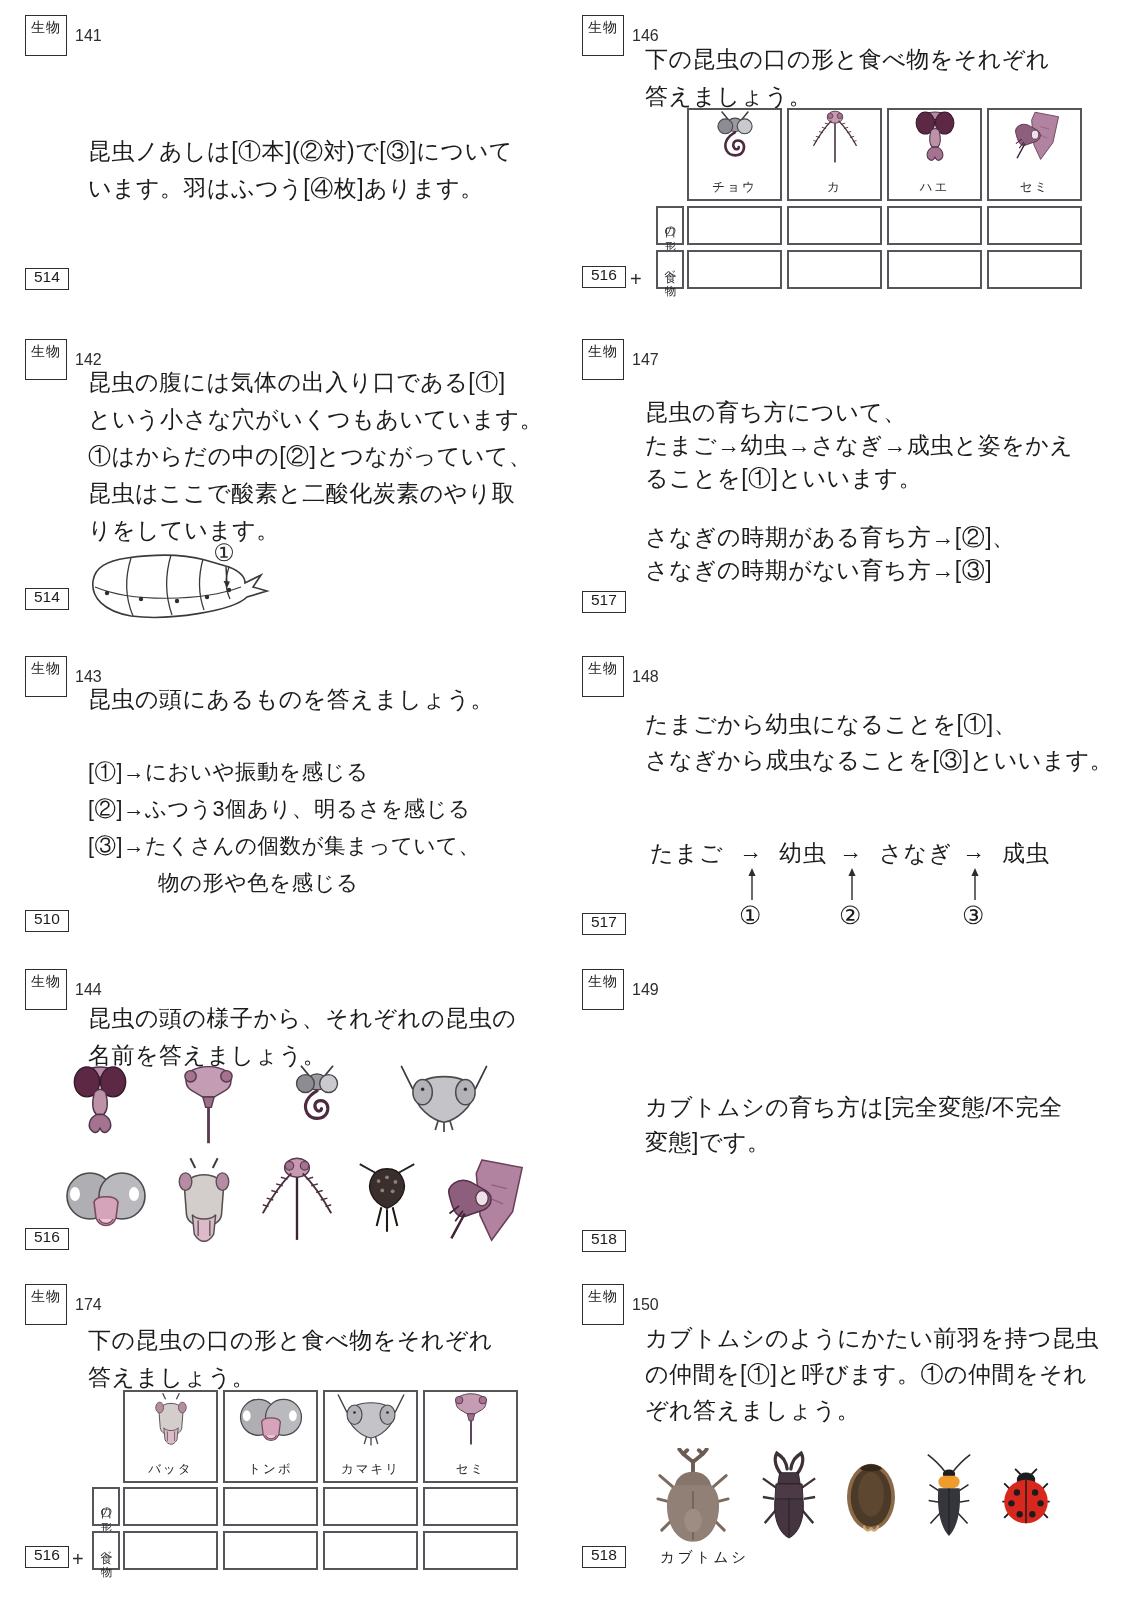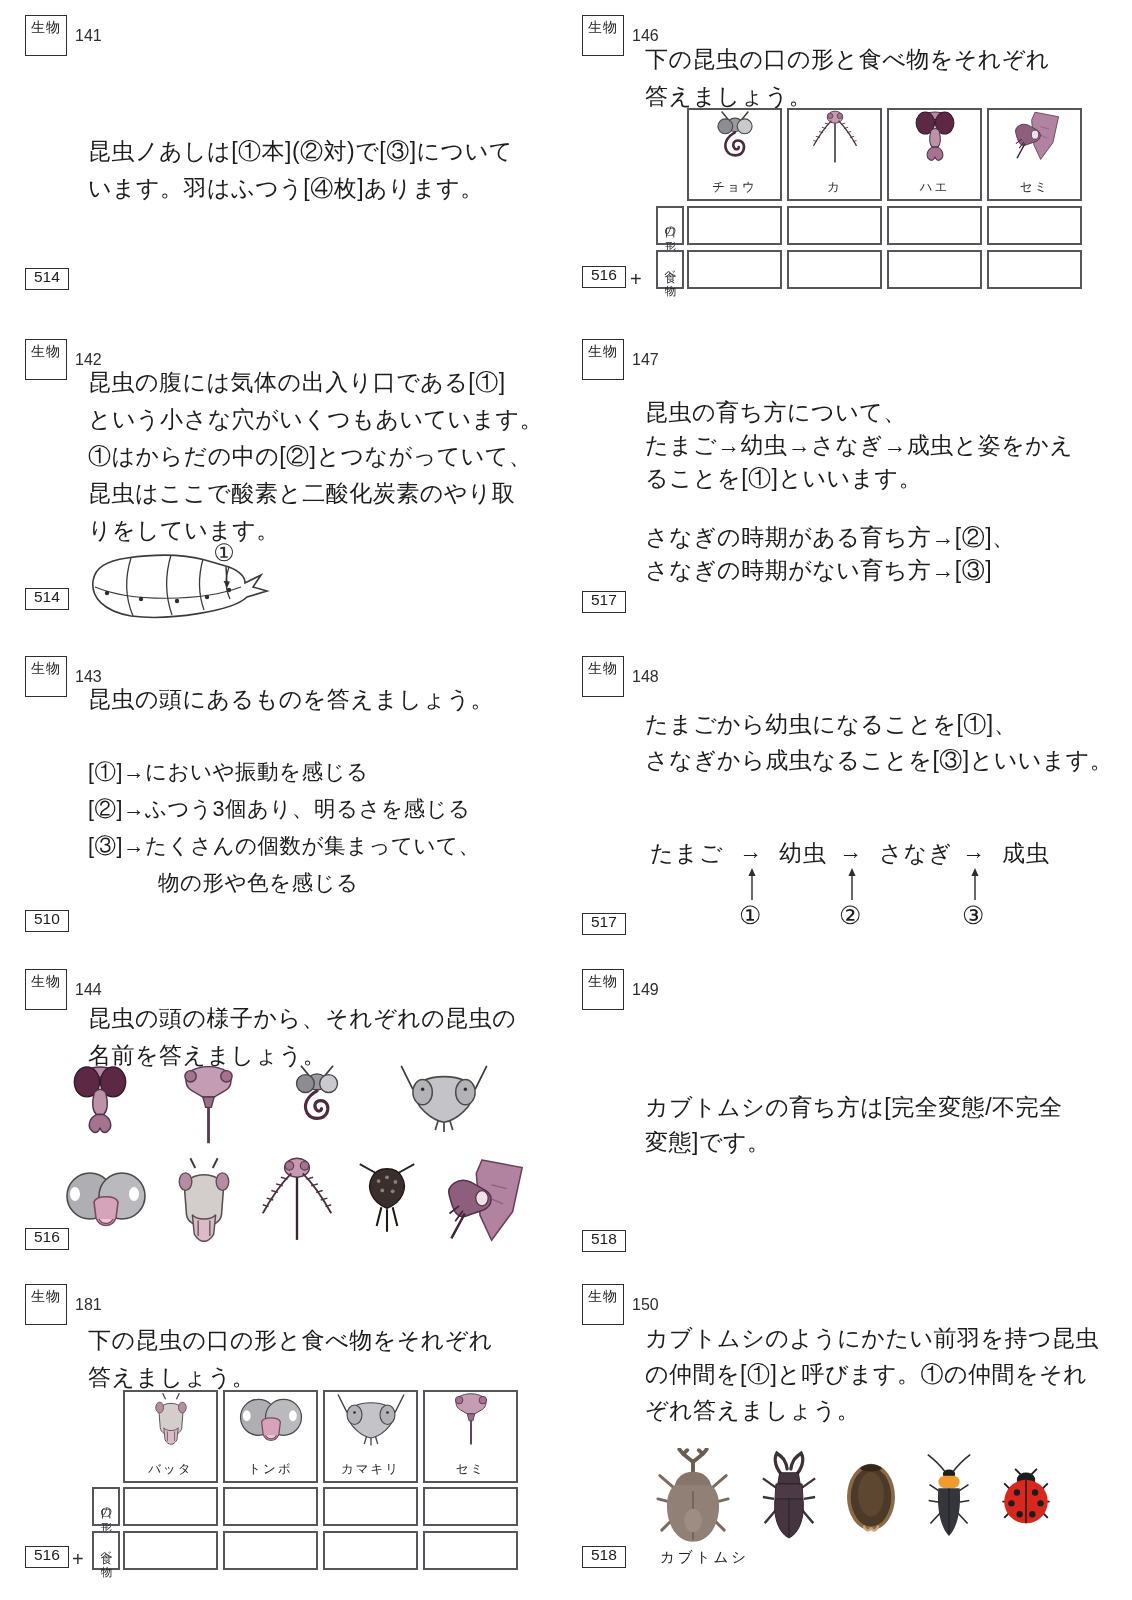--- a/index.html
+++ b/index.html
@@ -258,21 +258,21 @@
       <svg class="icon" width="88" height="94">
           <use href="#i-cicada-side"></use>
         </svg>
     </div>
     <div class="ref" style="left:25px;top:1228px">516</div>
   </div>
 
   <div class="card">
     <div class="hdr" style="left:25px;top:1284px">
       <span class="tag">生物</span>
-      <span class="num">181</span>
+      <span class="num">174</span>
     </div>
     <div class="txt" style="left:88px;top:1322px">
       <div class="ln">下の昆虫の口の形と食べ物をそれぞれ</div>
       <div class="ln">答えましょう。</div>
     </div>
 
     <div class="cell imgcell" style="left:123px;top:1390px;width:95px;height:93px">
       <svg class="icon" width="44" height="56">
           <use href="#i-grasshopper"></use>
         </svg>

